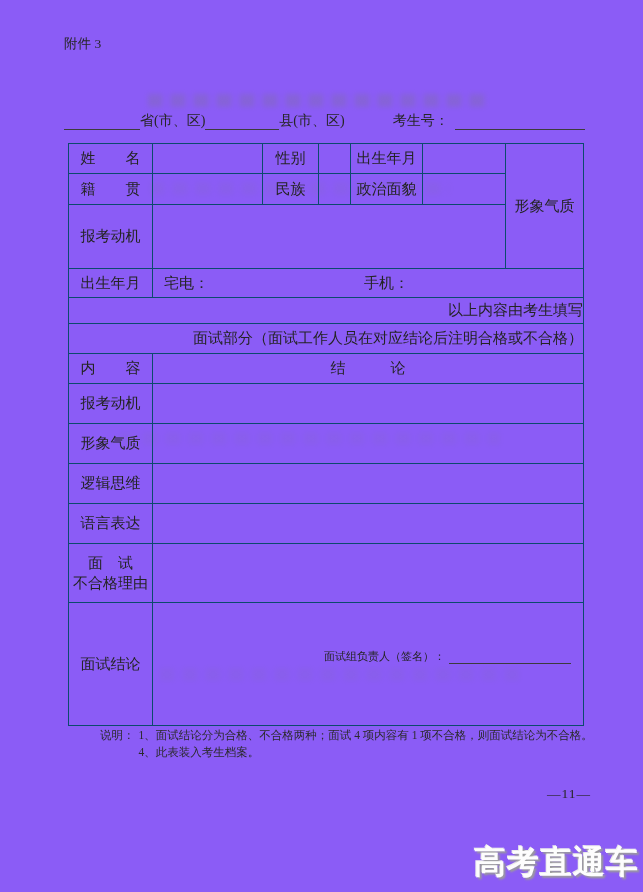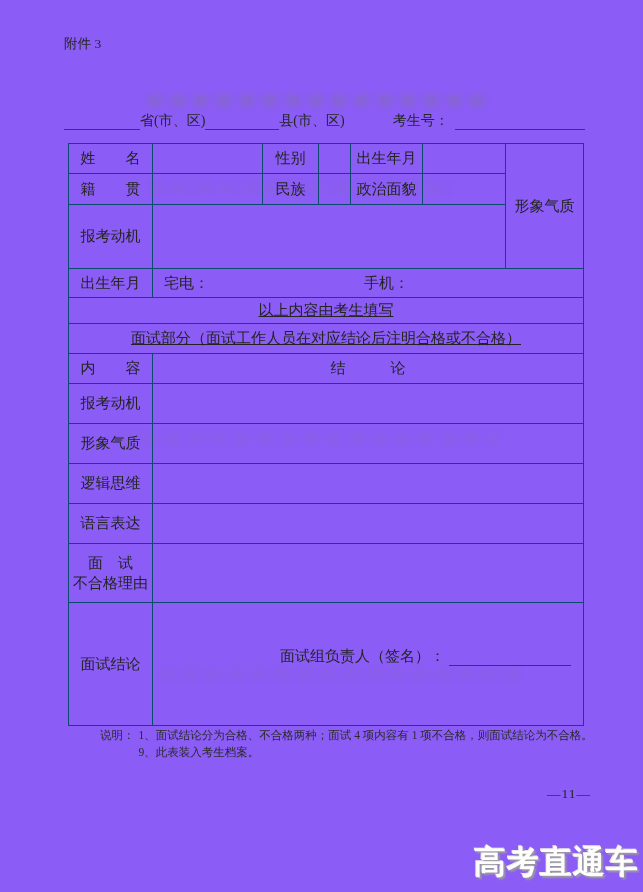--- a/index.html
+++ b/index.html
@@ -26,26 +26,26 @@
   .headerline { position:absolute; left:64px; top:112px; font-size:14px; white-space:nowrap; }
   .u { display:inline-block; border-bottom:1px solid #3c3c3c; height:15px; vertical-align:bottom; }
   .u1 { width:76px; } .u2 { width:74px; } .u3 { width:130px; margin-left:6px; }
   .hgap { display:inline-block; width:48px; }
   table.form {
     position:absolute; left:68px; top:143px; width:515px;
     border-collapse:collapse; table-layout:fixed; font-size:15px; color:#242424;
   }
   table.form td { border:1px solid #0c4a6e; padding:0; vertical-align:middle; }
   td.lbl { text-align:center; }
-  td.center { text-align:center;text-decoration:underline; }
+  td.center { text-align:right; }
   .phone-wrap { position:relative; width:100%; padding-left:11px; }
   .mobile { position:absolute; left:171px; top:0;margin-left:40px; }
   td.concl-hdr { text-align:center; padding-right:124px; }
   td.sig-cell { vertical-align:bottom; }
-  .sig-row { text-align:right; padding:0 12px 16px 0; font-size:15px; white-space:nowrap; }
+  .sig-row { text-align:right; padding:0 12px 16px 0; font-size:11px; white-space:nowrap; }
   .sig-line { display:inline-block; width:122px; border-bottom:1px solid #3c3c3c; height:14px; vertical-align:bottom; margin-left:4px; }
   .two-line { line-height:20px; }
   .notes { position:absolute; left:64px; top:727px; font-size:11.5px; display:flex; color:#2a2a2a;margin-left:36px; }
   .notes-label { white-space:nowrap; margin-right:4px; line-height:17px; }
   .notes-items div { line-height:17px; }
   .pageno { position:absolute; left:519px; top:786px; font-size:13.5px; letter-spacing:1px;margin-left:28px; }
   .watermark {
     position:absolute; left:474px; top:841px; font-size:32px; font-weight:bold;
     font-family:"Liberation Sans","DejaVu Sans",sans-serif;
     color:#fdfdfd;
@@ -153,20 +153,20 @@
         </div>
       </td>
     </tr>
   </tbody>
     </table>
 
   <div class="notes">
     <div class="notes-label">说明：</div>
     <div class="notes-items">
       <div>1、面试结论分为合格、不合格两种；面试 4 项内容有 1 项不合格，则面试结论为不合格。</div>
-      <div>9、此表装入考生档案。</div>
+      <div>4、此表装入考生档案。</div>
     </div>
   </div>
 
   <div class="pageno">—11—</div>
   <div class="watermark">高考直通车</div>
 
 </div>
 
 </body></html>

